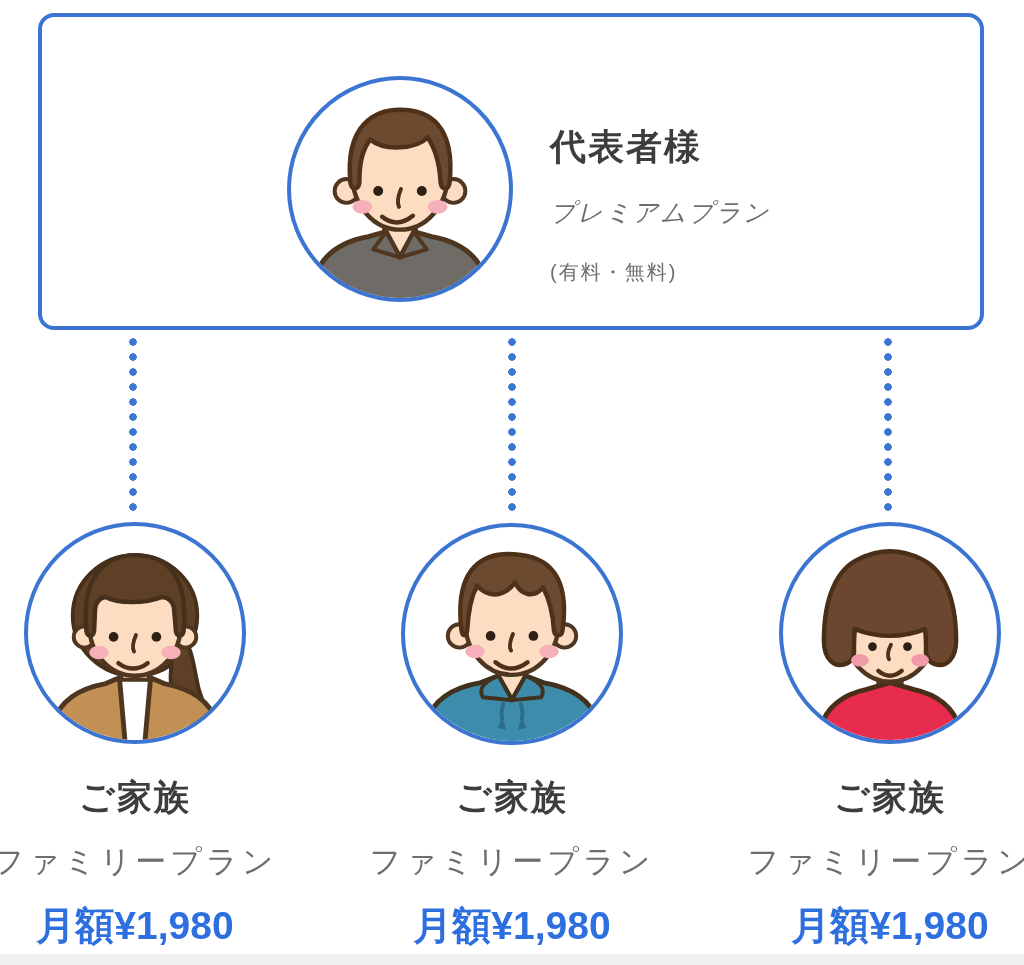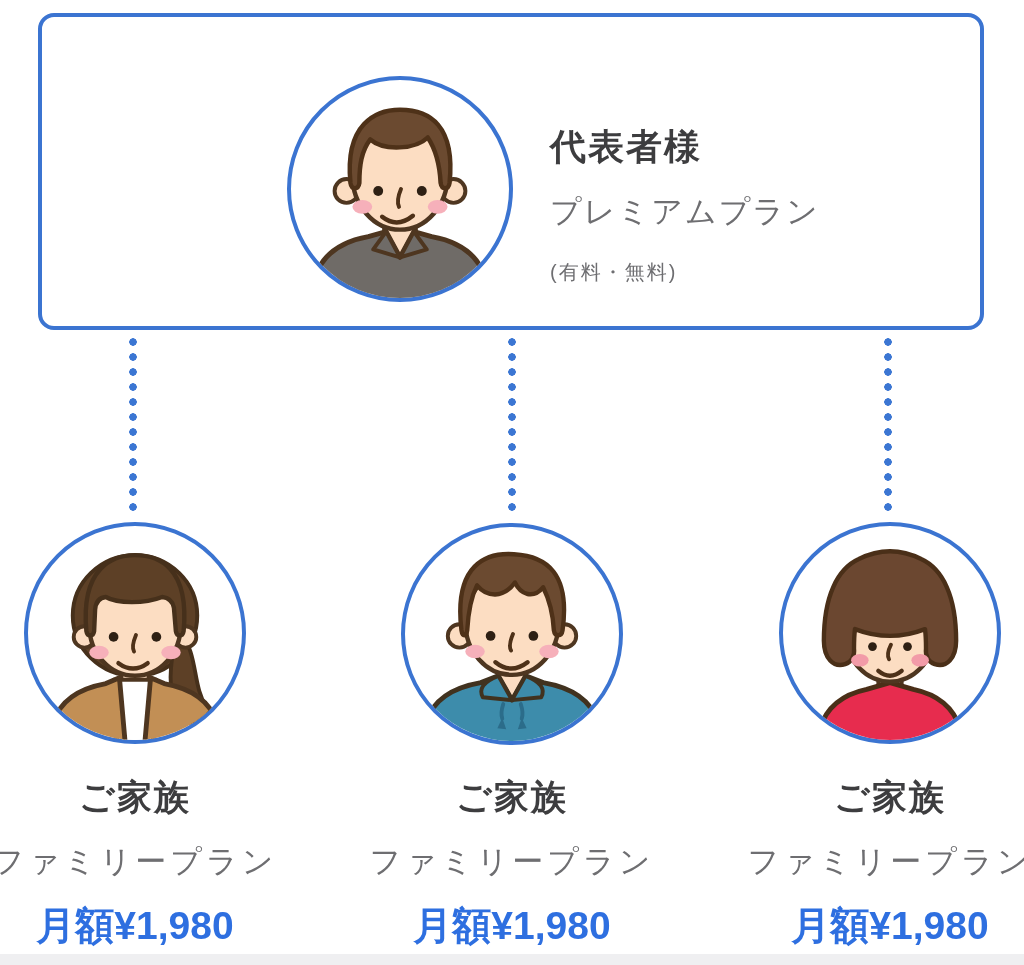--- a/index.html
+++ b/index.html
@@ -14,21 +14,21 @@
     border:4px solid #3b74d1;border-radius:16px;background:#ffffff;
   }
   .avatar{
     position:absolute;border:4px solid #3b74d1;border-radius:50%;
     background:#ffffff;overflow:hidden;
   }
   .avatar svg{display:block;width:100%;height:100%;}
   .rep-avatar{left:245px;top:59px;width:218px;height:218px;}
   .rep-text{position:absolute;left:508px;top:92px;margin-top:18px;}
   .rep-name{font-size:36px;font-weight:700;color:#3d3d3f;letter-spacing:2px;line-height:40px;}
-  .rep-plan{margin-top:27px;font-size:31px;color:#6e6e71;letter-spacing:2px;line-height:36px;}
+  .rep-plan{margin-top:27px;font-size:25px;color:#6e6e71;letter-spacing:2px;line-height:36px;font-style:italic;}
   .rep-note{margin-top:24px;font-size:20px;color:#6e6e71;letter-spacing:2px;line-height:36px;}
   
   .connector{
     position:absolute;top:338px;width:8px;height:176px;
     background-image:radial-gradient(circle at 4px 4px,#3b76d3 3.5px,rgba(59,118,211,0) 4px);
     background-size:8px 15px;background-repeat:repeat-y;background-position:0 0;
   }
   .connector.c1{left:129px;}
   .connector.c2{left:508px;}
   .connector.c3{left:884px;}

